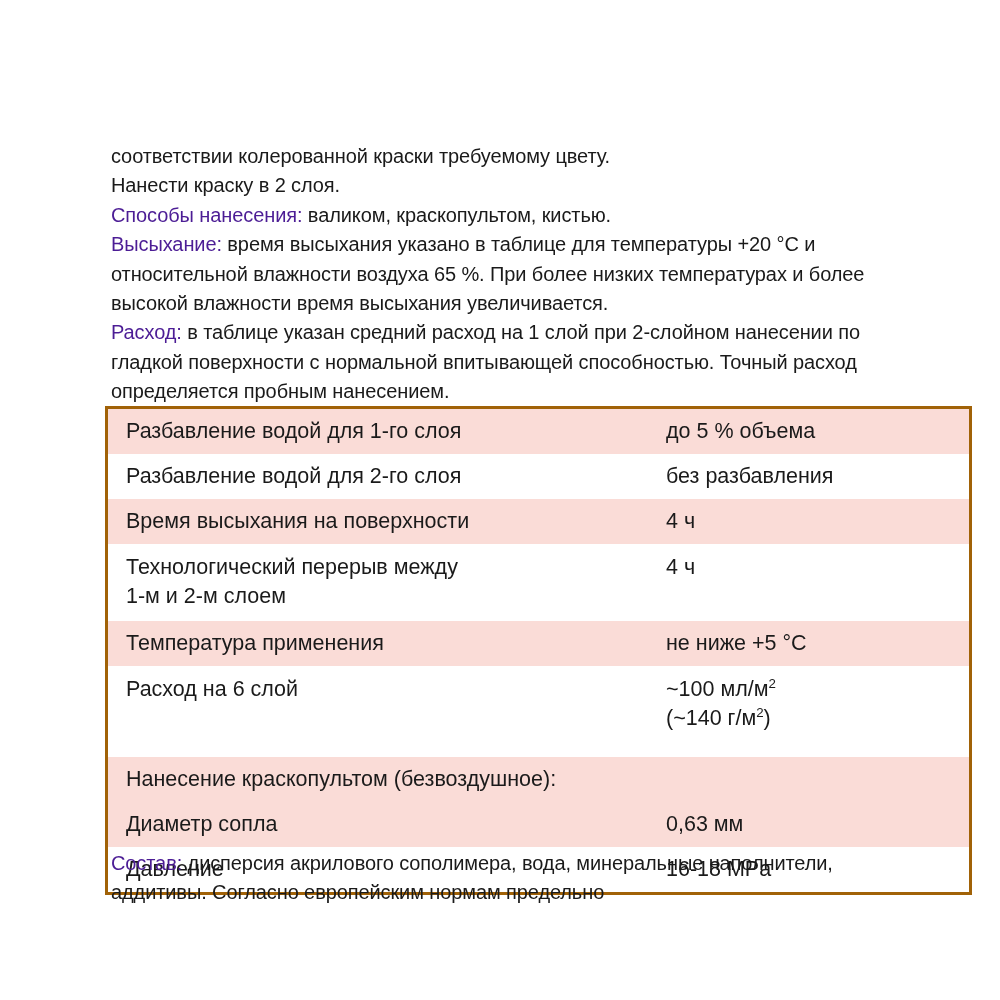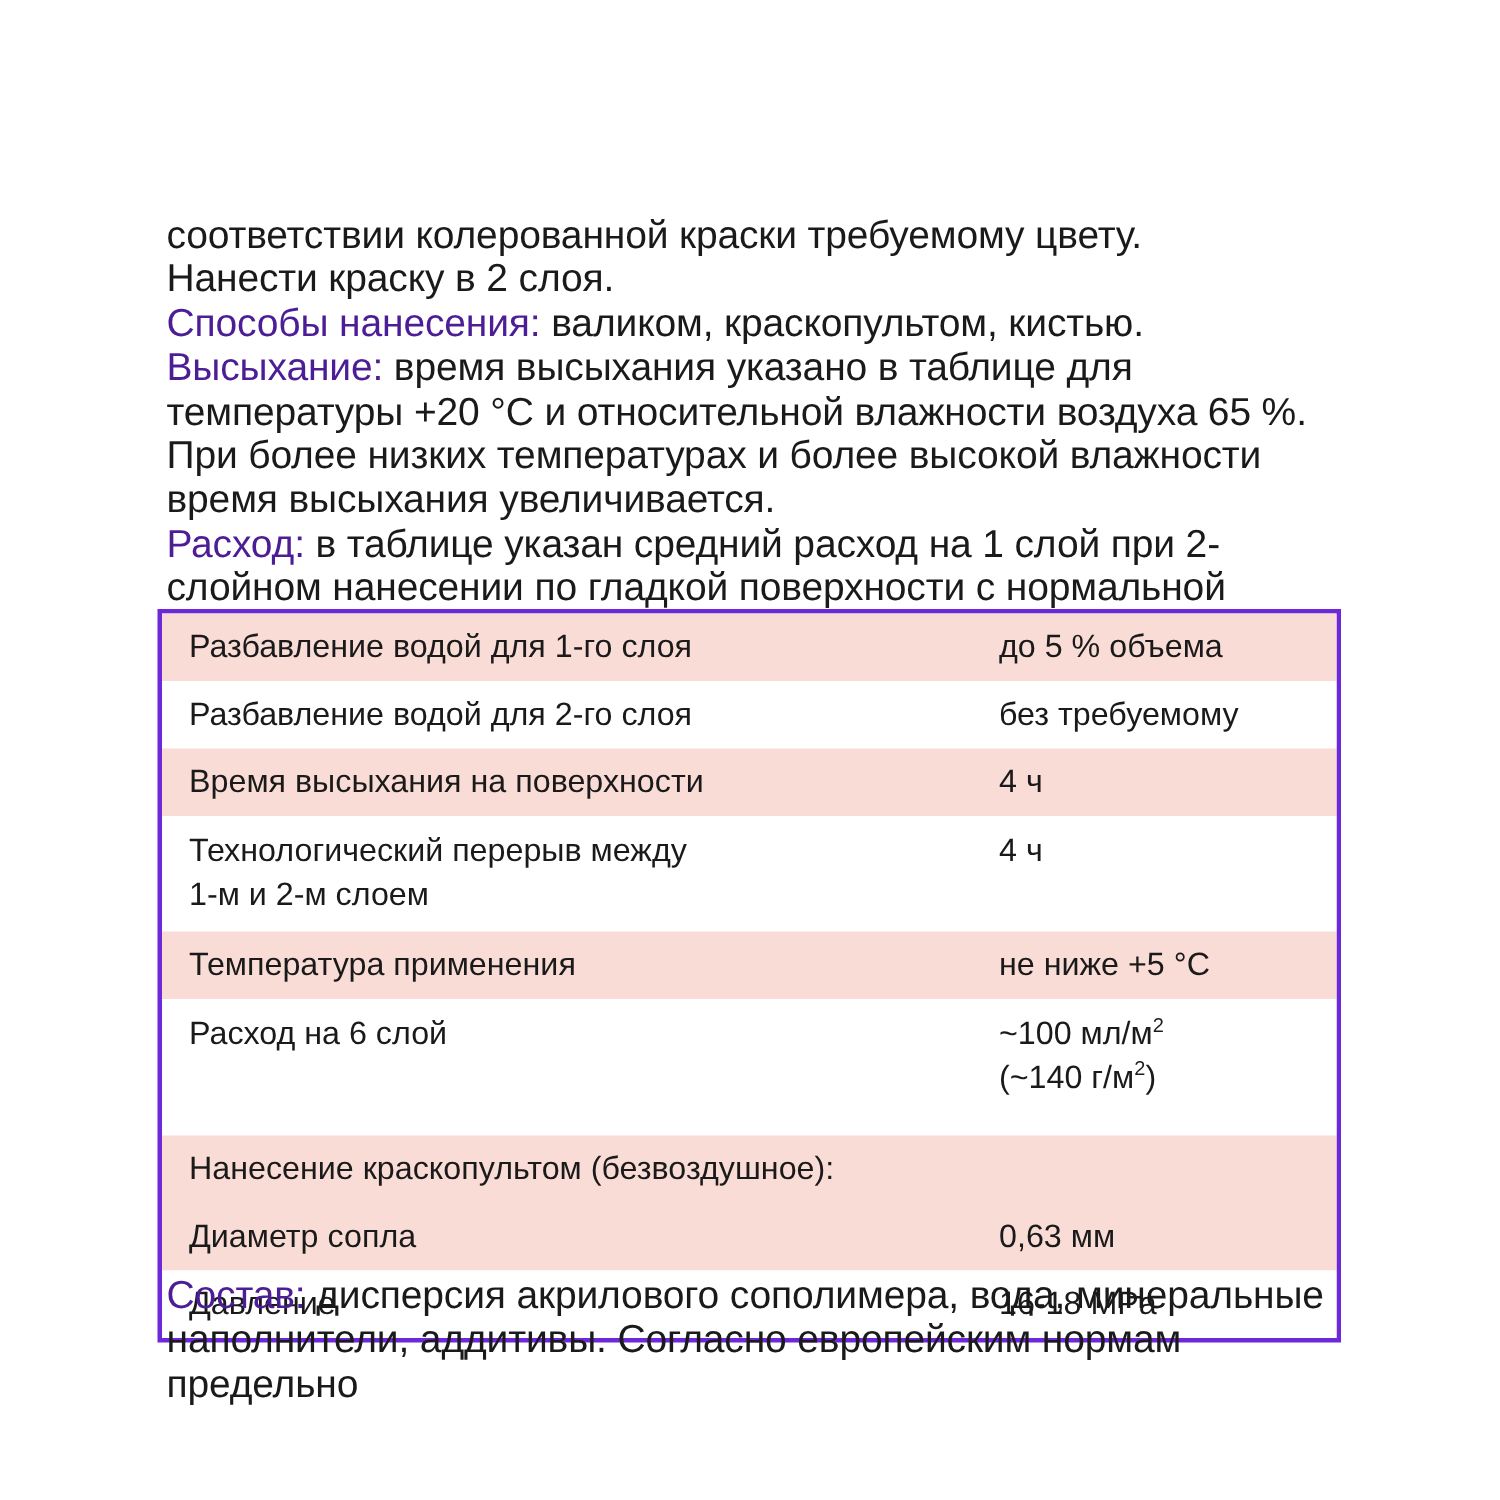--- a/index.html
+++ b/index.html
@@ -23,39 +23,39 @@
   }
 
   
   .intro {
     position: absolute;
     left: 111px;
     top: 142px;
     width: 790px;
   }
   .para {
-    font-size: 26px;
+    font-size: 20px;
     line-height: 29.4px;
     letter-spacing: -0.1px;
     color: #1a1a1a;
     margin: 0;
     white-space: pre-line;
   }
   .lead {
     color: #4c1d95;
     font-weight: 400;
   }
 
   
   .spec-table {
     position: absolute;
     left: 105px;
     top: 406px;
-    width: 789px;
-    border: 3px solid #6d28d9;
+    width: 867px;
+    border: 3px solid #a16207;
     box-sizing: border-box;
     background: #ffffff;
   }
   .row {
     display: flex;
     align-items: flex-start;
     box-sizing: border-box;
     padding: 0;
   }
   .row.shade { background: #fadcd7; }
@@ -109,21 +109,21 @@
     <p class="para"><span class="lead">Расход:</span><span> в таблице указан средний расход на 1 слой при 2-слойном нанесении по гладкой поверхности с нормальной впитывающей способностью. Точный расход определяется пробным нанесением.</span></p>
   </div>
 
   <div class="spec-table" id="spec-table">
       <div class="row shade">
         <div class="cell-label">Разбавление водой для 1-го слоя</div>
         <div class="cell-value">до 5 % объема</div>
       </div>
       <div class="row plain">
         <div class="cell-label">Разбавление водой для 2-го слоя</div>
-        <div class="cell-value">без требуемому</div>
+        <div class="cell-value">без разбавления</div>
       </div>
       <div class="row shade">
         <div class="cell-label">Время высыхания на поверхности</div>
         <div class="cell-value">4 ч</div>
       </div>
       <div class="row plain tall">
         <div class="cell-label">Технологический перерыв между<br>1-м и 2-м слоем</div>
         <div class="cell-value">4 ч</div>
       </div>
       <div class="row shade">

